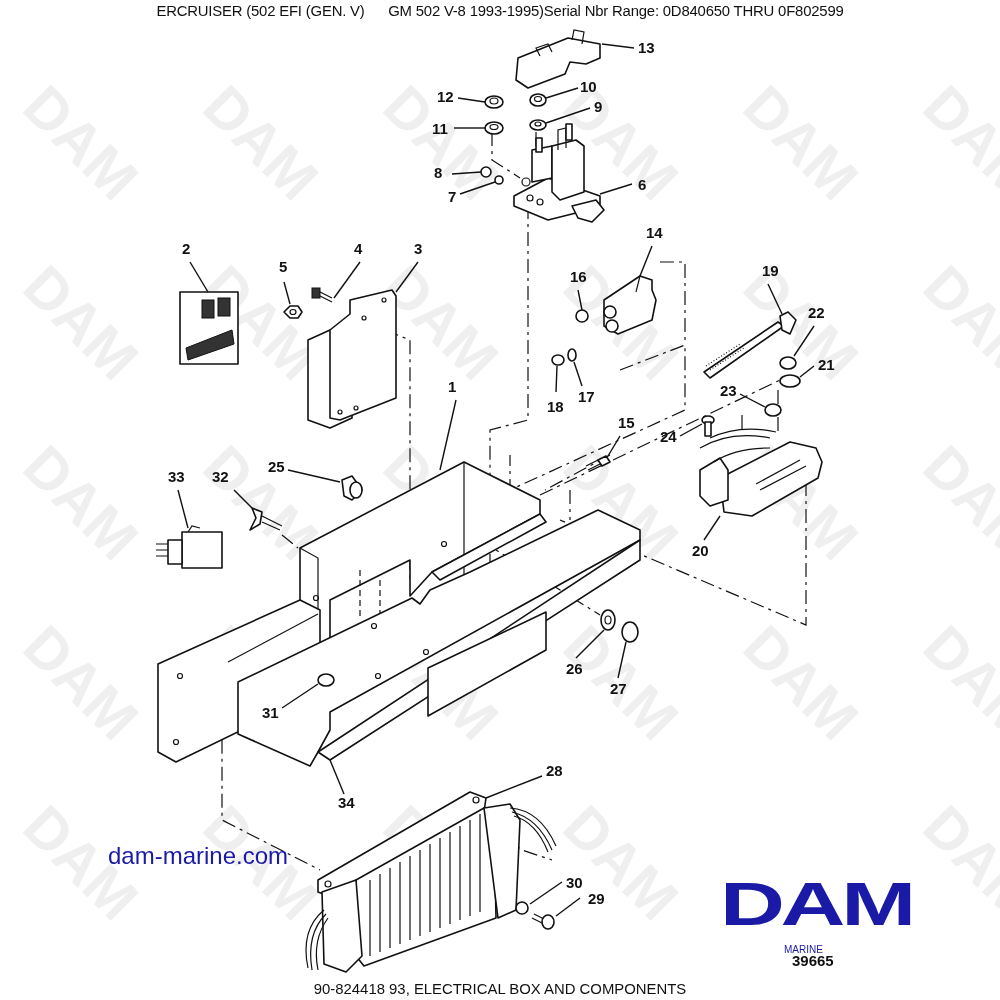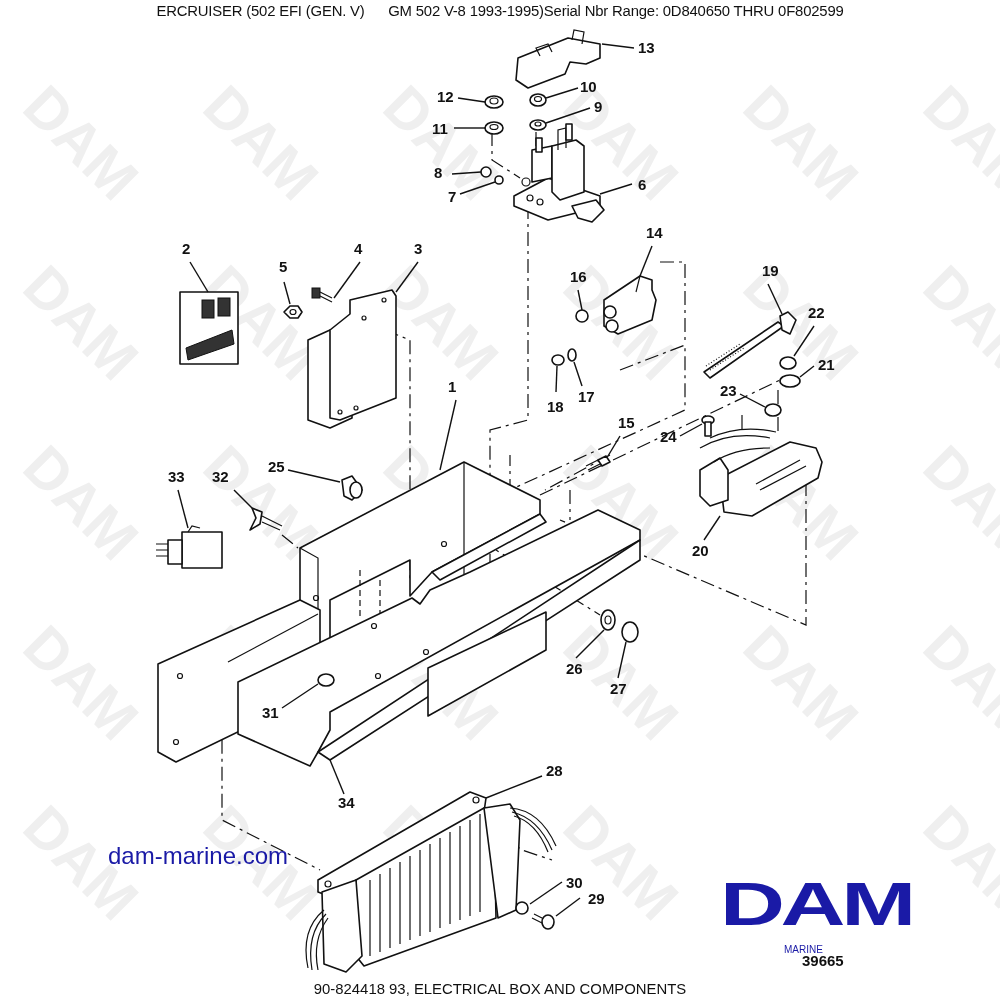--- a/index.html
+++ b/index.html
@@ -3,21 +3,21 @@
 <meta charset="utf-8">
 <style>
   html, body { margin:0; padding:0; background:#ffffff; }
   body { width:1000px; height:1000px; position:relative; overflow:hidden; font-family:"Liberation Sans", sans-serif; }
   .header-title { position:absolute; left:0; top:2px; width:1000px; text-align:center; font-size:15.5px; color:#111; letter-spacing:-0.2px; transform:scaleX(0.96); white-space:pre; z-index:3; }
   .footer-caption { position:absolute; left:0; top:980px; width:1000px; text-align:center; font-size:15.5px; color:#111; transform:scaleX(0.96); z-index:3; }
   .site-link { position:absolute; left:108px; top:842px; font-size:24px; color:#1a1aa6; text-decoration:none; z-index:3; }
   .logo { position:absolute; left:720px; top:876px; width:180px; height:90px; z-index:3; }
   .logo-dam { position:absolute; left:0; top:-8px; font-size:62px; font-weight:bold; color:#1a1aa6; letter-spacing:-3px; transform:scaleX(1.45); transform-origin:left top; font-family:"Liberation Sans", sans-serif; }
   .logo-marine { position:absolute; left:64px; top:68px; font-size:10px; font-weight:normal; color:#1a1aa6; }
-  .figure-number { position:absolute; left:82px; top:76px; font-size:15px; font-weight:bold; color:#111; }
+  .figure-number { position:absolute; left:72px; top:76px; font-size:15px; font-weight:bold; color:#111; }
   svg.diagram { position:absolute; left:0; top:0; width:1000px; height:1000px; z-index:1; }
   svg.watermark { position:absolute; left:0; top:0; width:1000px; height:1000px; z-index:0; }
   .callout { font-family:"Liberation Sans", sans-serif; font-size:15px; font-weight:bold; fill:#111; cursor:pointer; }
   .part { fill:#fff; stroke:#111; stroke-width:1.6; stroke-linejoin:round; }
   .thin { fill:none; stroke:#111; stroke-width:1.2; }
   .dash { fill:none; stroke:#111; stroke-width:1.2; stroke-dasharray:14 5 3 5; }
   .leader { fill:none; stroke:#111; stroke-width:1.4; }
   .wm { font-family:"Liberation Sans", sans-serif; font-weight:bold; font-size:58px; fill:#efefef; }
 </style>
 </head>

